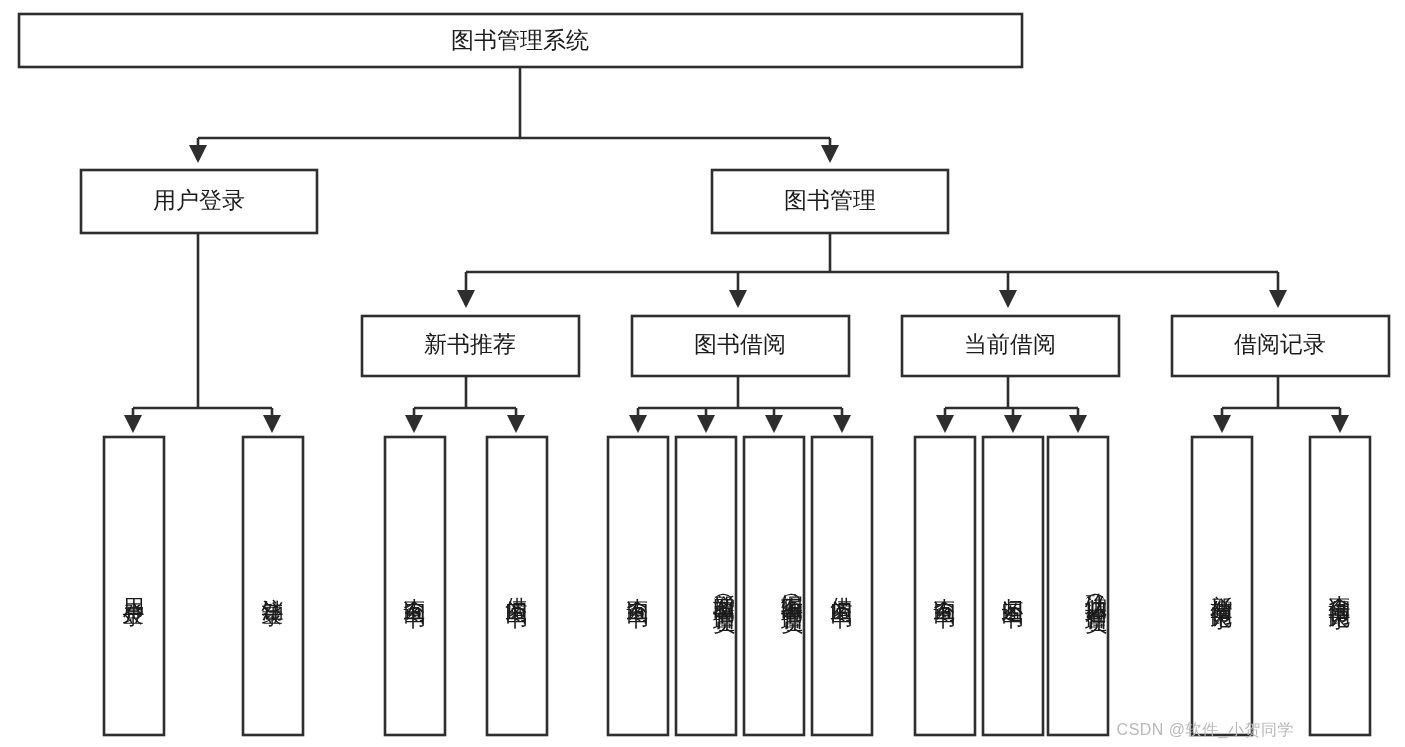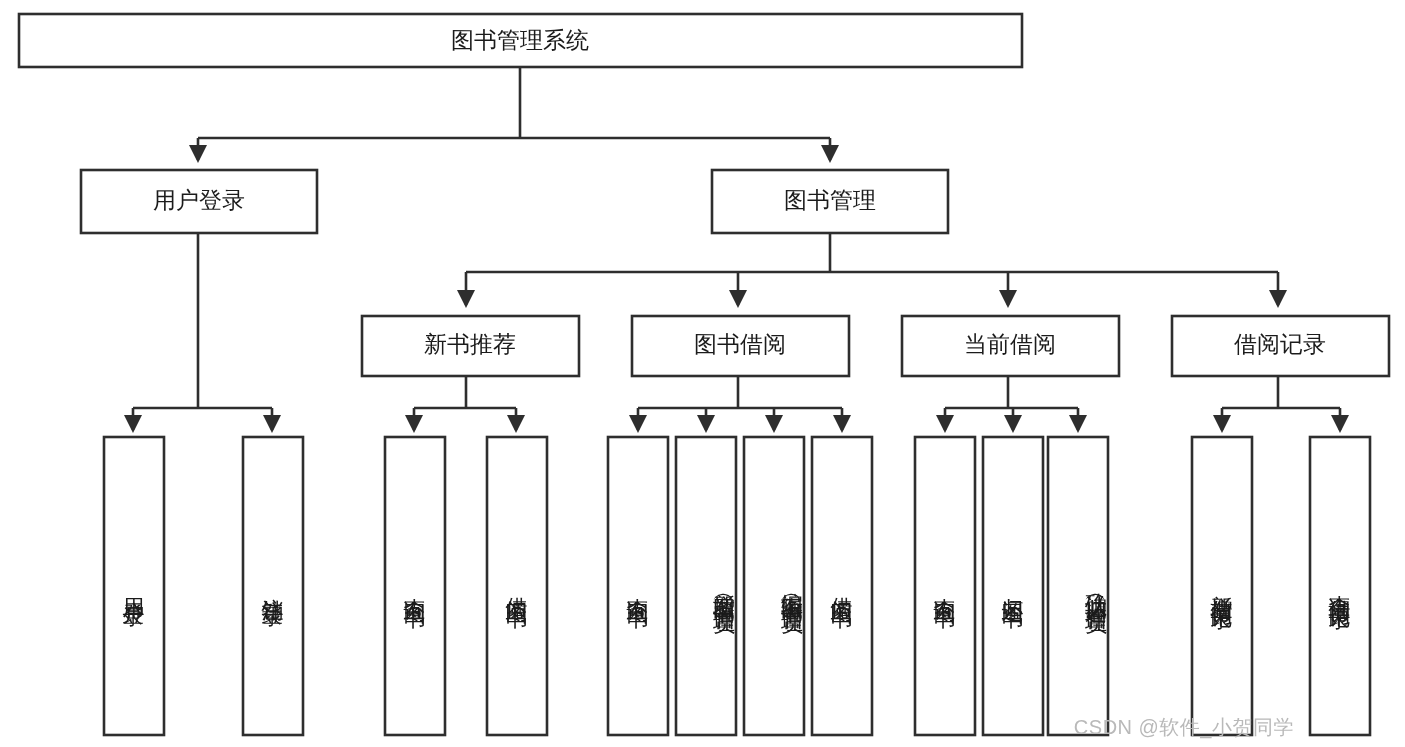--- a/index.html
+++ b/index.html
@@ -64,21 +64,21 @@
     pointer-events: none;
   }
   .vlabel.centered {
     align-items: center;
   }
   .watermark {
     position: absolute;
     right: 10px;
     bottom: 6px;
     font-family: "Liberation Sans", "DejaVu Sans", sans-serif;
-    font-size: 20px;
+    font-size: 16px;
     color: #b9b9b9;
     letter-spacing: 0.5px;
     white-space: nowrap;
   }
 </style>
 </head>
 <body>
 
 <div id="diagram-root">
 

